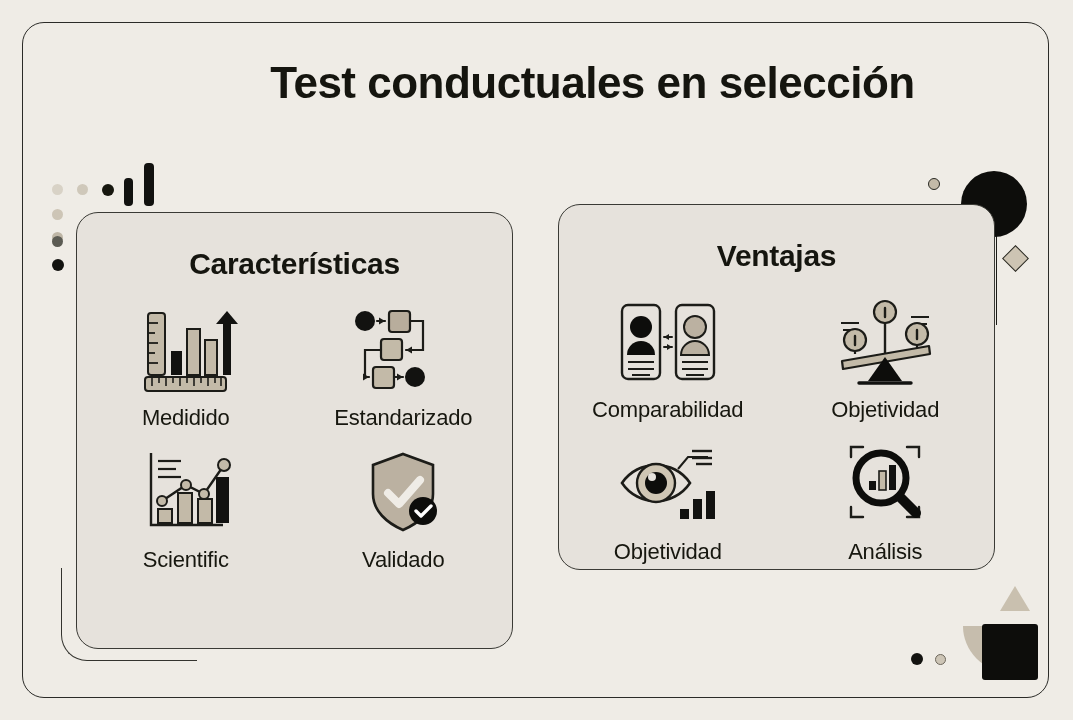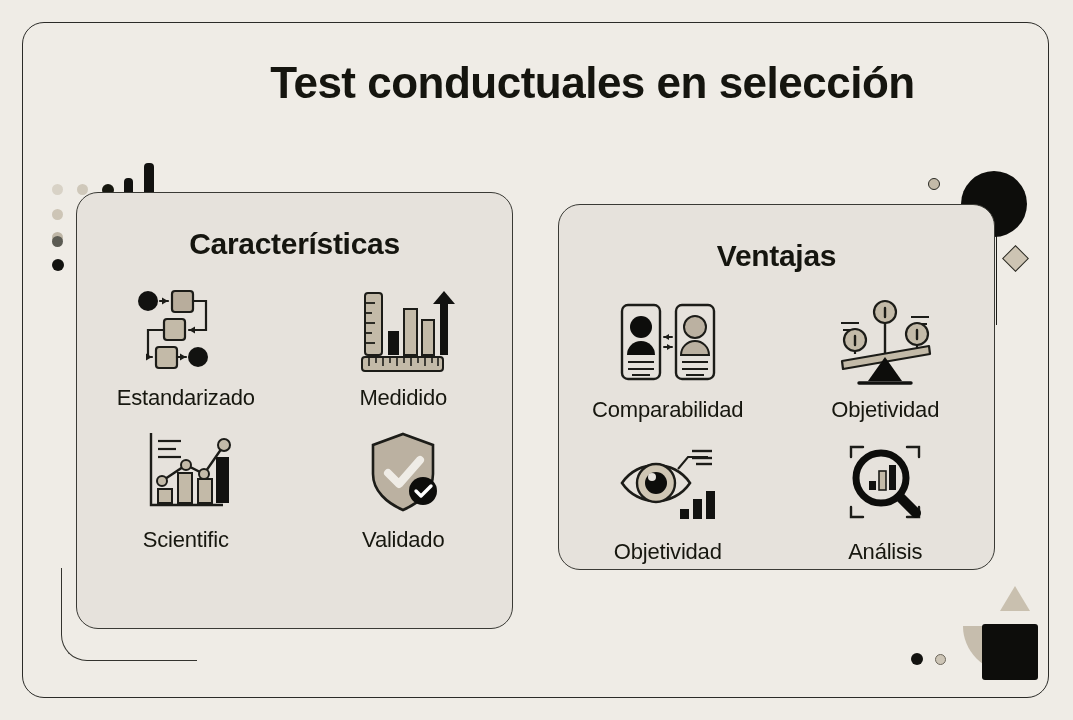--- a/index.html
+++ b/index.html
@@ -57,21 +57,21 @@
     letter-spacing: -0.2px;
   }
   
   .card {
     position: absolute;
     background: #e6e2dc;
     border: 1.4px solid #3a3a35;
     border-radius: 22px;
     box-sizing: border-box;
   }
-  #card-left  { left: 76px;  top: 192px; width: 437px; height: 437px; }
+  #card-left  { left: 76px;  top: 212px; width: 437px; height: 437px; }
   #card-right { left: 558px; top: 204px; width: 437px; height: 366px; }
 
   .card-title {
     text-align: center;
     font-size: 30px;
     font-weight: 700;
     color: #15150f;
     margin-top: 34px;
     letter-spacing: -0.3px;
   }
@@ -181,45 +181,20 @@
     <div class="triangle"></div>
   </div>
   <div class="deco quarter" style="left:963px;top:626px;"></div>
   <div class="deco black-square" style="left:982px;top:624px;"></div>
   <div class="deco dot" style="left:911px;top:653px;width:12px;height:12px;background:#131310;"></div>
   <div class="deco dot" style="left:935px;top:654px;width:11px;height:11px;background:#cdc5b6;border:1.2px solid #6d675c;box-sizing:border-box;"></div>
 
   <div class="card" id="card-left">
     <div class="card-title">Características</div>
     <div class="grid">
-
-      <div class="cell">
-        <div class="icon-box">
-          <svg width="104" height="86" viewBox="0 0 104 86">
-            <g stroke="#1c1c18" stroke-width="2.2" fill="none" stroke-linecap="round">
-              <circle cx="14" cy="14" r="10" fill="#121210" stroke="none"></circle>
-              <rect x="38" y="4" width="21" height="21" rx="3" fill="#b8ad9c"></rect>
-              <rect x="30" y="32" width="21" height="21" rx="3" fill="#c3baa8"></rect>
-              <rect x="22" y="60" width="21" height="21" rx="3" fill="#c3baa8"></rect>
-              <circle cx="64" cy="70" r="10" fill="#121210" stroke="none"></circle>
-              <path d="M26 14 H34"></path>
-                <path d="M59 14 H72 V43 H55"></path>
-              <path d="M30 43 H14 V70 H18"></path>
-                <path d="M43 70 H52"></path>
-            </g>
-            <g fill="#1c1c18">
-              <path d="M34 14 l-6 -3.6 v7.2 z"></path>
-              <path d="M55 43 l6 -3.6 v7.2 z"></path>
-              <path d="M18 70 l-6 -3.6 v7.2 z"></path>
-              <path d="M52 70 l-6 -3.6 v7.2 z"></path>
-            </g>
-          </svg>
-        </div>
-        <div class="cell-label">Estandarizado</div>
-      </div>
 
       <div class="cell">
         <div class="icon-box">
           <svg width="104" height="86" viewBox="0 0 104 86">
             <rect x="14" y="6" width="17" height="62" rx="3" fill="#c3baa8" stroke="#1c1c18" stroke-width="2"></rect>
             <g stroke="#1c1c18" stroke-width="1.8">
               <path d="M14 16 H24"></path>
                 <path d="M14 26 H21"></path>
                 <path d="M14 36 H24"></path>
               <path d="M14 46 H21"></path>
@@ -245,20 +220,45 @@
                 <path d="M87 70 V79"></path>
             </g>
           </svg>
         </div>
         <div class="cell-label">Medidido</div>
       </div>
 
       <div class="cell">
         <div class="icon-box">
           <svg width="104" height="86" viewBox="0 0 104 86">
+            <g stroke="#1c1c18" stroke-width="2.2" fill="none" stroke-linecap="round">
+              <circle cx="14" cy="14" r="10" fill="#121210" stroke="none"></circle>
+              <rect x="38" y="4" width="21" height="21" rx="3" fill="#b8ad9c"></rect>
+              <rect x="30" y="32" width="21" height="21" rx="3" fill="#c3baa8"></rect>
+              <rect x="22" y="60" width="21" height="21" rx="3" fill="#c3baa8"></rect>
+              <circle cx="64" cy="70" r="10" fill="#121210" stroke="none"></circle>
+              <path d="M26 14 H34"></path>
+                <path d="M59 14 H72 V43 H55"></path>
+              <path d="M30 43 H14 V70 H18"></path>
+                <path d="M43 70 H52"></path>
+            </g>
+            <g fill="#1c1c18">
+              <path d="M34 14 l-6 -3.6 v7.2 z"></path>
+              <path d="M55 43 l6 -3.6 v7.2 z"></path>
+              <path d="M18 70 l-6 -3.6 v7.2 z"></path>
+              <path d="M52 70 l-6 -3.6 v7.2 z"></path>
+            </g>
+          </svg>
+        </div>
+        <div class="cell-label">Estandarizado</div>
+      </div>
+
+      <div class="cell">
+        <div class="icon-box">
+          <svg width="104" height="86" viewBox="0 0 104 86">
             <path d="M17 4 V76 H89" stroke="#1c1c18" stroke-width="2.4" fill="none"></path>
             <g stroke="#1c1c18" stroke-width="2.2">
               <path d="M24 12 H47"></path>
                 <path d="M24 20 H42"></path>
                 <path d="M24 28 H47"></path>
             </g>
             <rect x="24" y="60" width="14" height="14" fill="#c3baa8" stroke="#1c1c18" stroke-width="2"></rect>
             <rect x="44" y="44" width="14" height="30" fill="#c3baa8" stroke="#1c1c18" stroke-width="2"></rect>
             <rect x="64" y="50" width="14" height="24" fill="#c3baa8" stroke="#1c1c18" stroke-width="2"></rect>
             <rect x="82" y="28" width="13" height="46" fill="#121210"></rect>

